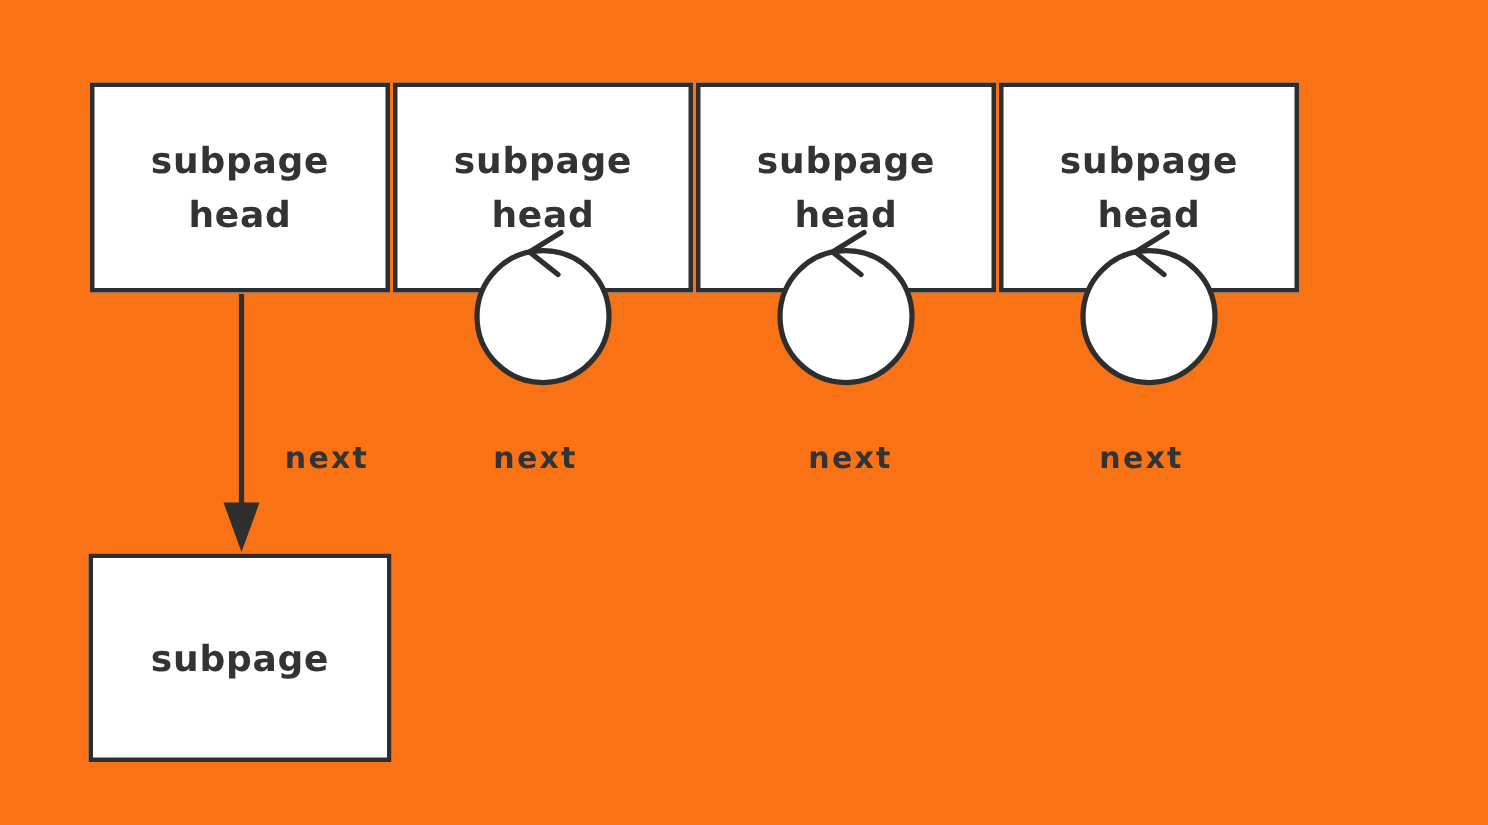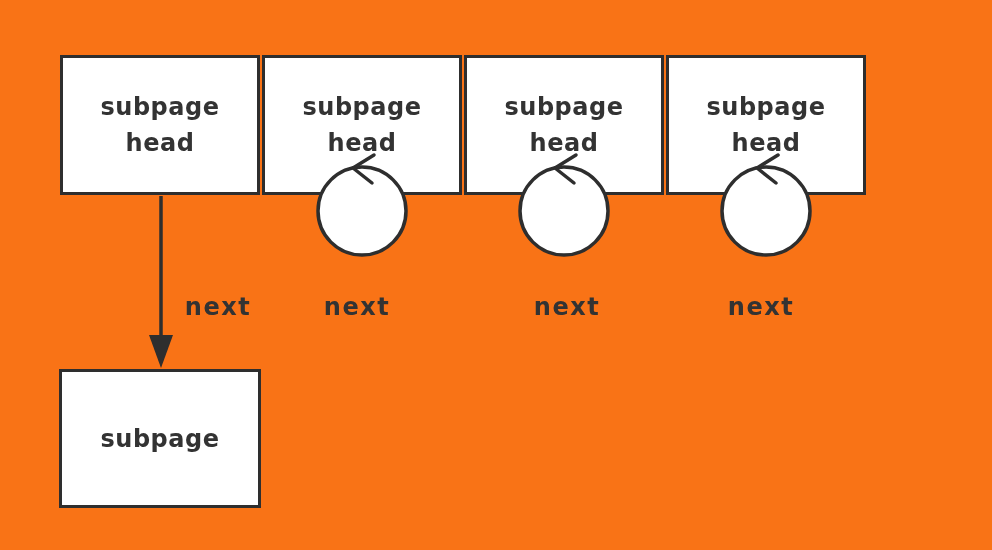--- a/index.html
+++ b/index.html
@@ -45,21 +45,21 @@
     position: absolute;
     left: 0;
     top: 0;
     z-index: 2;
     pointer-events: none;
   }
   .next-label {
     position: absolute;
     top: 293px;
     transform: translateX(-50%);
-    font-size: 24px;
+    font-size: 20px;
     font-weight: 700;
     color: #333333;
     letter-spacing: 1.5px;
     z-index: 3;
     white-space: nowrap;
   }
   .next-1 { left: 218px; }
   .next-2 { left: 357px; }
   .next-3 { left: 567px; }
   .next-4 { left: 761px; }

